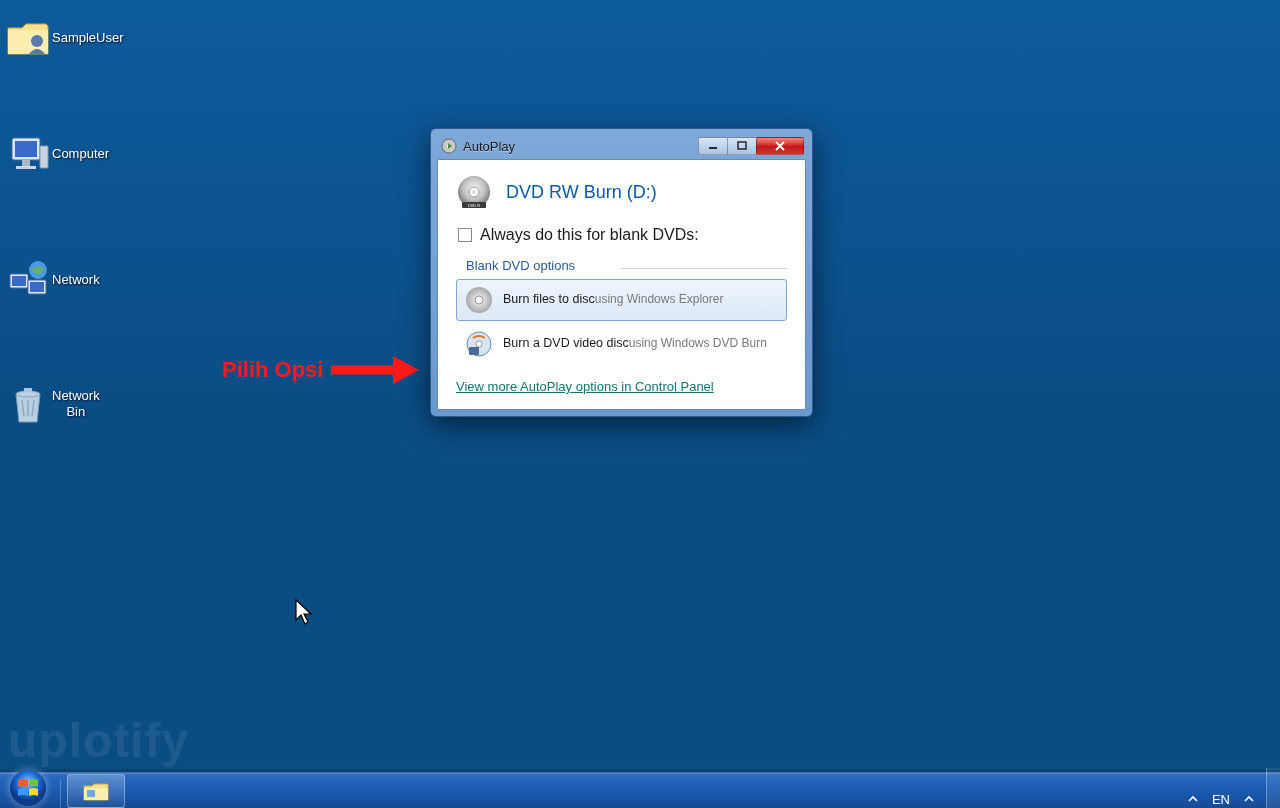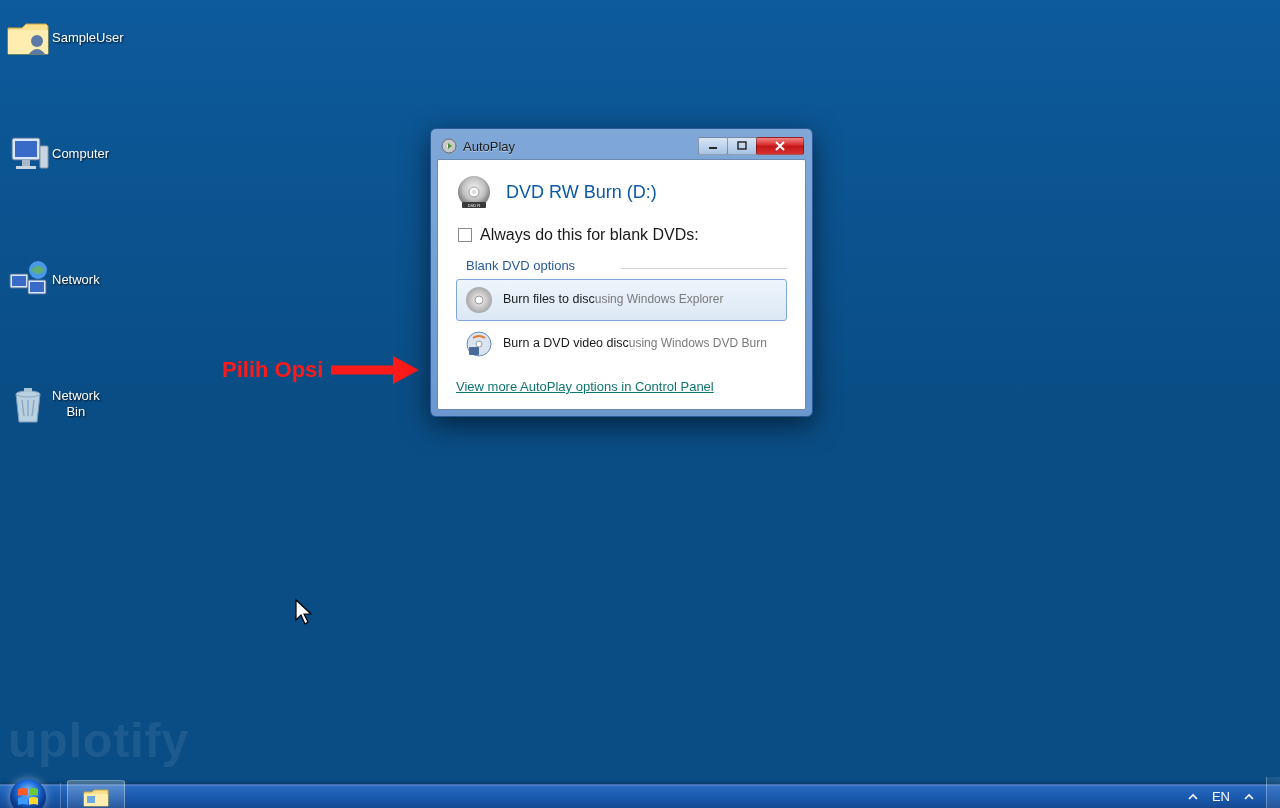--- a/index.html
+++ b/index.html
@@ -35,25 +35,25 @@
     font-size: 13px;
     text-shadow: 1px 1px 2px rgba(0,0,0,.8);
     text-align: center;
     line-height: 1.2;
   }
 
   
   .taskbar {
     position: absolute;
     left: 0; right: 0; bottom: 0;
-    height: 24px;
+    height: 36px;
     background: linear-gradient(180deg, #5a8fd8 0%, #2a6bc1 5%, #1a5bb0 50%, #154a92 100%);
     border-top: 1px solid rgba(255,255,255,.2);
     display: flex;
-    align-items: center;
+    align-items: flex-end;
     box-shadow: 0 -1px 4px rgba(0,0,0,.3);
   }
   .start-orb {
     width: 56px; height: 40px;
     display: flex; align-items: center; justify-content: center;
     cursor: pointer;
   }
   .start-orb svg { filter: drop-shadow(0 0 4px rgba(255,255,255,.4)); }
   .taskbar-divider {
     width: 1px; height: 28px;

